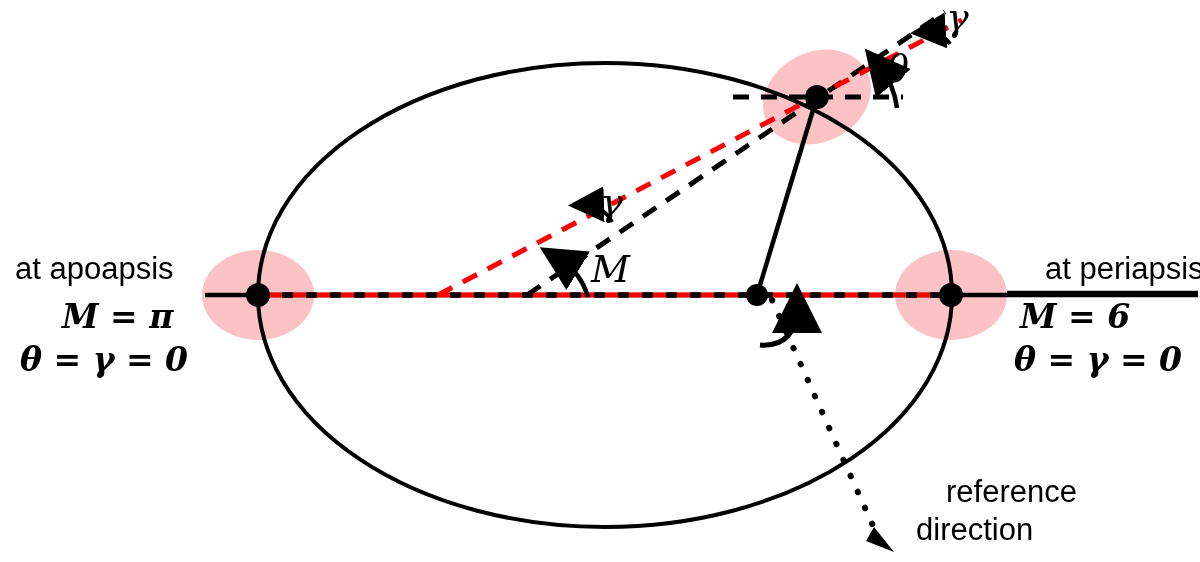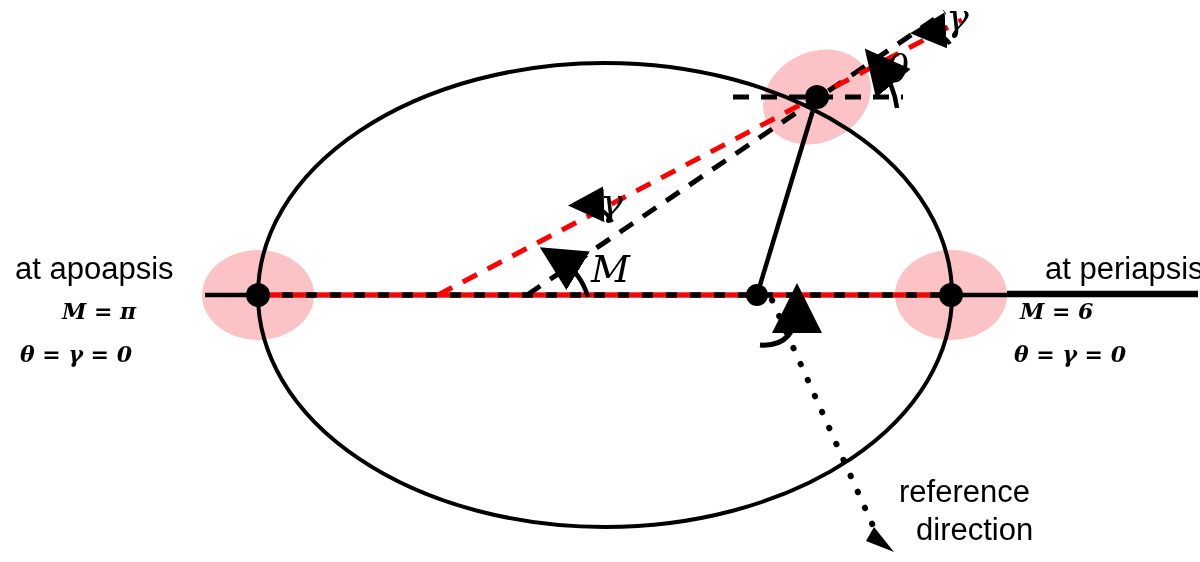--- a/index.html
+++ b/index.html
@@ -31,21 +31,21 @@
   }
   .lbl-sans {
     font-family: "Liberation Sans", sans-serif;
     font-size: 31px;
     font-weight: 400;
   }
   .lbl-math {
     font-family: "DejaVu Serif", serif;
     font-style: italic;
     font-weight: bold;
-    font-size: 22px;
+    font-size: 33px;
   }
   .lbl-math-plain {
     font-family: "DejaVu Serif", serif;
     font-style: italic;
     font-weight: 400;
     font-size: 34px;
   }
   .lbl-math-big {
     font-family: "DejaVu Serif", serif;
     font-style: italic;
@@ -56,21 +56,21 @@
   #label-apoapsis-M     { left: 62px; top: 300px; }
   #label-apoapsis-tg    { left: 20px; top: 343px; }
   #label-periapsis-title{ left: 1045px; top: 253px; }
   #label-periapsis-M    { left: 1020px; top: 300px; }
   #label-periapsis-tg   { left: 1014px; top: 343px; }
   #label-theta  { left: 886px; top: 50px; }
   #label-gamma-outer { left: 946px; top: -2px; }
   #label-gamma-inner { left: 600px; top: 183px; }
   #label-M      { left: 591px; top: 250px; }
   #label-omega  { left: 712px; top: 322px; }
-  #label-ref-1  { left: 899px; top: 476px; }
+  #label-ref-1  { left: 946px; top: 476px; }
   #label-ref-2  { left: 916px; top: 514px; }
 </style>
 </head>
 <body>
 
 <div id="stage">
 
   <svg id="diagram" viewBox="0 0 1200 562">
     <defs>
       <marker id="arrowBlack" markerWidth="9" markerHeight="9" refX="5" refY="4.5" orient="auto">

